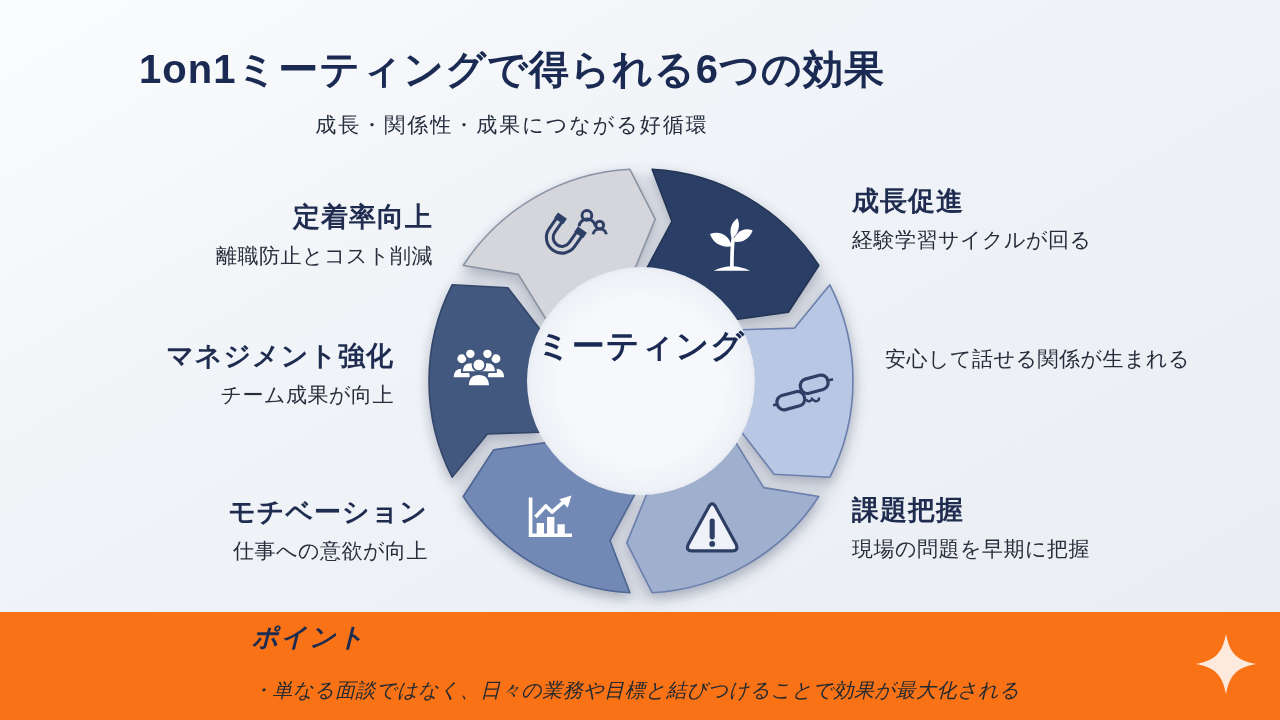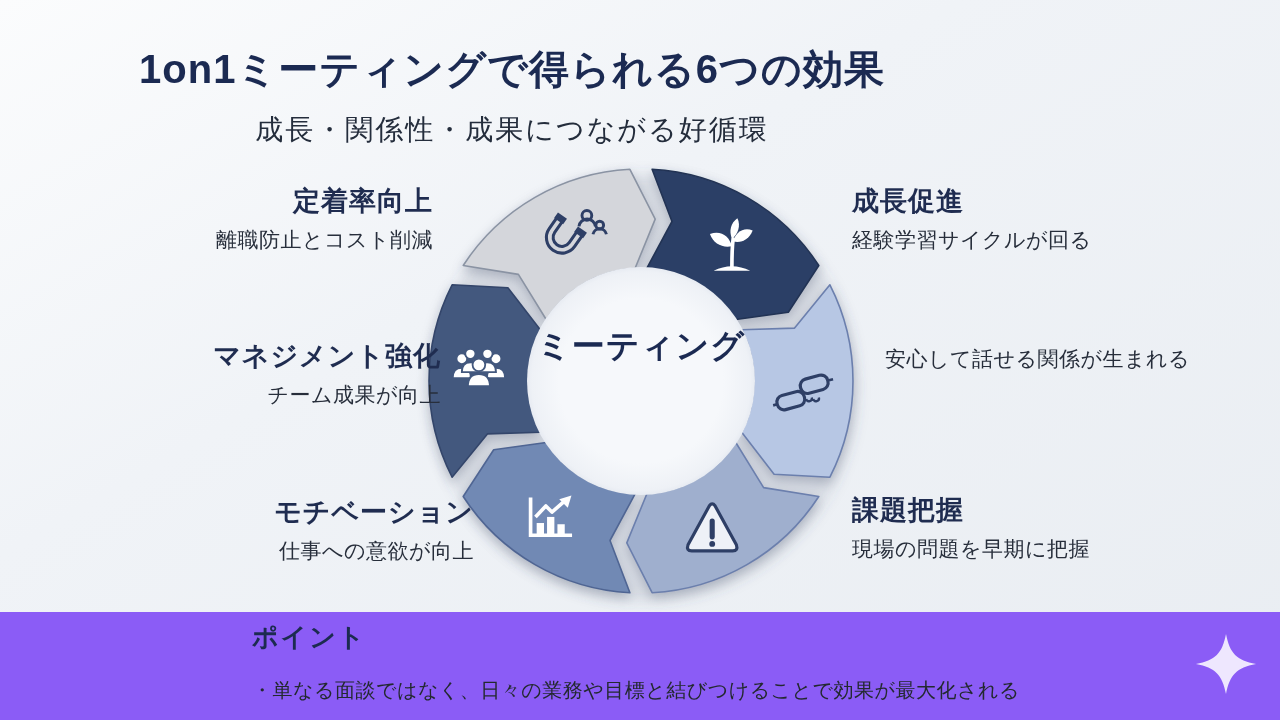--- a/index.html
+++ b/index.html
@@ -5,47 +5,48 @@
   * { margin:0; padding:0; box-sizing:border-box; }
   html,body { width:1280px; height:720px; overflow:hidden; }
   body {
     position:relative;
     font-family:"Liberation Sans","DejaVu Sans",sans-serif;
     background:linear-gradient(150deg,#fbfcfd 0%,#f0f3f7 38%,#e9edf2 100%);
     color:#1c2b50;
   }
   .header { position:absolute; top:42px; left:0; width:1024px; text-align:center; }
   .title  { font-size:40px; font-weight:800; color:#1b2a52; letter-spacing:1px; }
-  .subtitle { margin-top:14px; font-size:28px; font-weight:500; color:#242d3c; letter-spacing:2px; }
+  .subtitle { margin-top:14px; font-size:21px; font-weight:500; color:#242d3c; letter-spacing:2px; }
 
   .wheel-wrap { position:absolute; left:401px; top:141px; width:480px; height:480px; }
   .wheel-wrap svg { width:100%; height:100%; display:block; }
 
   .center-text {
     position:absolute; left:466px; top:326px; width:350px;
     text-align:center; line-height:1.22; pointer-events:none;
   }
   .center-text .l1 { font-size:37px; font-weight:800; color:#1b2a52; letter-spacing:1px; }
   .center-text .l2 { font-size:33px; font-weight:800; color:#1b2a52; letter-spacing:1px; }
 
   .seg-label { position:absolute; }
   .seg-label .lbl  { font-size:27px; font-weight:800; color:#1f2c50; letter-spacing:1px; }
   .seg-label .desc { margin-top:7px; font-size:21px; font-weight:400; color:#272e3b; letter-spacing:0.5px; }
   .align-r { text-align:right; }
   .align-l { text-align:left; }
-  .pos-tl { right:847px; top:183px; }
+  .pos-tl { right:847px; top:199px; }
   .pos-tr { left:852px;  top:183px; }
   .pos-r  { left:885px;  top:338px; }
   .pos-br { left:852px;  top:492px; }
-  .pos-bl { right:806px; top:494px; }
-  .pos-l  { right:839px; top:338px; }
+  .pos-bl { right:852px; top:494px; }
+  .pos-l  { right:886px; top:338px; }
 
   .footer {
     position:absolute; left:0; top:612px; width:1280px; height:108px;
-    background:#8b5cf6;
+    background:#f97316;
+    font-style:italic;
   }
   .footer-inner { position:absolute; left:252px; top:8px; }
   .footer-heading { font-size:26px; font-weight:800; color:#1c2b50; letter-spacing:2px; }
   .footer-bullet { font-size:20px; color:#23292f; margin-top:22px; letter-spacing:0.5px; }
   .sparkle { position:absolute; left:1192px; top:630px; width:68px; height:68px; }
 </style>
 </head>
 <body>
 
 <div class="header">

